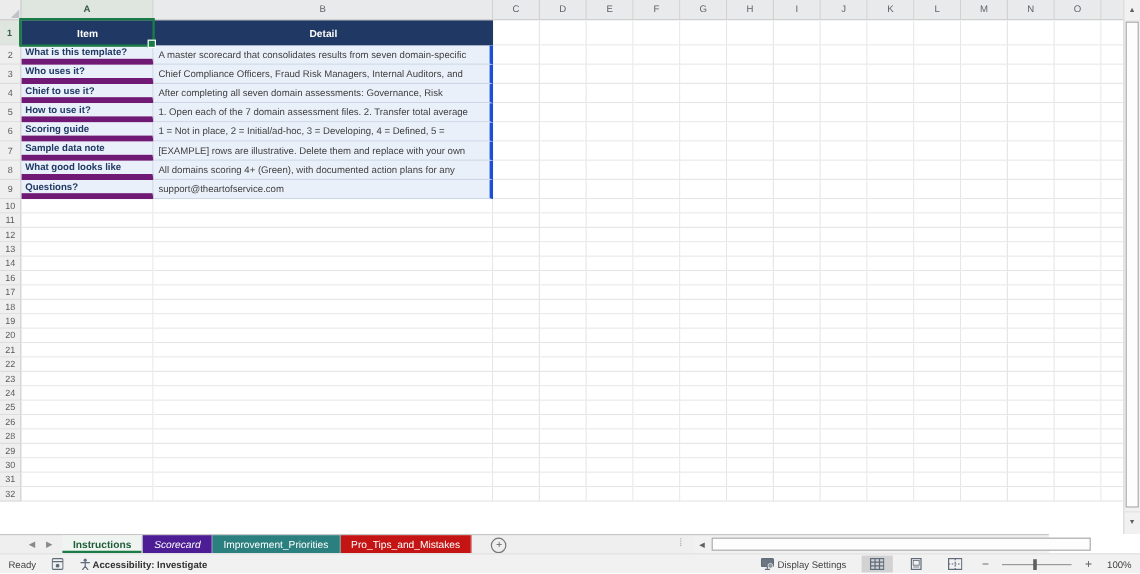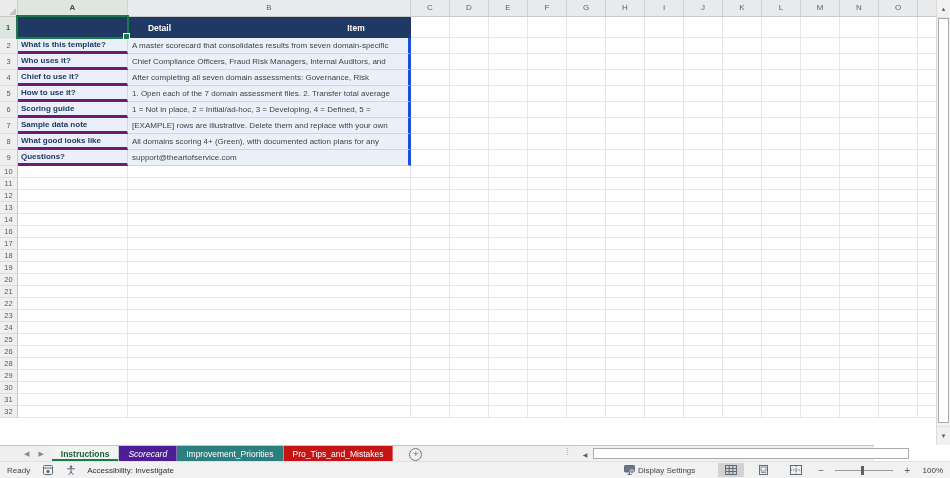--- a/index.html
+++ b/index.html
@@ -26,21 +26,21 @@
        border-bottom:1px solid #DCDCDC;font-size:7.5px;color:#5A5A5A;display:flex;
        align-items:center;justify-content:center;flex:0 0 auto;}
   .gut.hl{background:#DFE6E0;border-right:2px solid var(--sel);color:#2F5B3F;font-weight:bold;}
   .c{box-sizing:border-box;overflow:hidden;white-space:nowrap;flex:0 0 auto;}
   .col-A{width:110px;}.col-B{width:283px;}.col-X{width:39px;}
   .col-S{flex:1 1 auto;border-right:none !important;}
   .e{border-right:1px solid #E4E6E8;border-bottom:1px solid #E4E6E8;background:#fff;}
   .th{background:var(--thbg);color:var(--thfg);font-weight:bold;font-size:8.5px;
       display:flex;align-items:center;justify-content:center;}
   .item{background:var(--fill);color:var(--itemfg);font-weight:bold;font-size:8px;
-        padding-left:3px;border-right:1px solid #CBD6E6;border-bottom:3px solid #701a75;
+        padding-left:3px;border-right:1px solid #CBD6E6;border-bottom:5px solid #701a75;
         display:flex;align-items:center;}
   .detail{background:var(--fill);color:var(--detailfg);font-size:8px;padding-left:4px;
         border-right:3px solid #1d4ed8;border-bottom:1px solid #CBD6E6;
         display:flex;align-items:center;}
 
   .sel-box{position:absolute;left:16px;top:15px;width:113px;height:24px;
            border:2px solid var(--sel);pointer-events:none;box-sizing:border-box;}
   .handle{position:absolute;right:-3px;bottom:-3px;width:5px;height:5px;
           background:var(--sel);border:1px solid #fff;}
 
@@ -67,23 +67,23 @@
   .hbtn{width:14px;display:flex;align-items:center;justify-content:center;font-size:6px;color:#606060;}
   .htrack{flex:1;position:relative;}
   .hthumb{position:absolute;left:1px;top:1px;bottom:2px;width:316px;background:#FDFDFD;
           border:1px solid #ABABAB;box-sizing:border-box;}
 
   
   .statusbar{position:absolute;left:0;top:461px;width:950px;height:17px;background:#F1F1F1;
              border-top:1px solid #E1E1E1;box-sizing:border-box;display:flex;align-items:center;
              font-size:8px;color:#444;padding:0 7px;}
   .sb-left{display:flex;align-items:center;gap:13px;}
-  .sb-acc{display:flex;align-items:center;gap:11px;font-weight:normal;color:#303030;}
+  .sb-acc{display:flex;align-items:center;gap:1px;font-weight:bold;color:#303030;}
   .sb-right{margin-left:auto;display:flex;align-items:center;gap:7px;}
-  .sb-ds{display:flex;align-items:center;gap:3px;margin-right:16px;}
+  .sb-ds{display:flex;align-items:center;gap:3px;margin-right:6px;}
   .viewbtn{padding:2px 7px;display:flex;align-items:center;}
   .viewbtn.selected{background:#D2D2D2;}
   .zoombtn{color:#5F5F5F;font-size:10px;padding:0 2px;}
   .zslider{width:58px;height:1px;background:#9A9A9A;position:relative;margin:0 2px;}
   .zthumb{position:absolute;left:44%;top:-4px;width:3px;height:9px;background:#5F5F5F;}
   .zoomlabel{color:#404040;min-width:24px;text-align:right;}
   .icon-svg{display:block;}
 </style>
 </head>
 <body>
@@ -108,22 +108,22 @@
         <div class="col-h col-X">K</div>
         <div class="col-h col-X">L</div>
         <div class="col-h col-X">M</div>
         <div class="col-h col-X">N</div>
         <div class="col-h col-X">O</div>
         <div class="col-h sliver"></div>
       </div>
     <div class="rows" id="rows">
         <div class="r rh1">
           <div class="gut hl">1</div>
+          <div class="c col-A th">Item</div>
           <div class="c col-B th">Detail</div>
-          <div class="c col-A th">Item</div>
           <div class="c col-X e"></div>
           <div class="c col-X e"></div>
           <div class="c col-X e"></div>
           <div class="c col-X e"></div>
           <div class="c col-X e"></div>
           <div class="c col-X e"></div>
           <div class="c col-X e"></div>
           <div class="c col-X e"></div>
           <div class="c col-X e"></div>
           <div class="c col-X e"></div>

